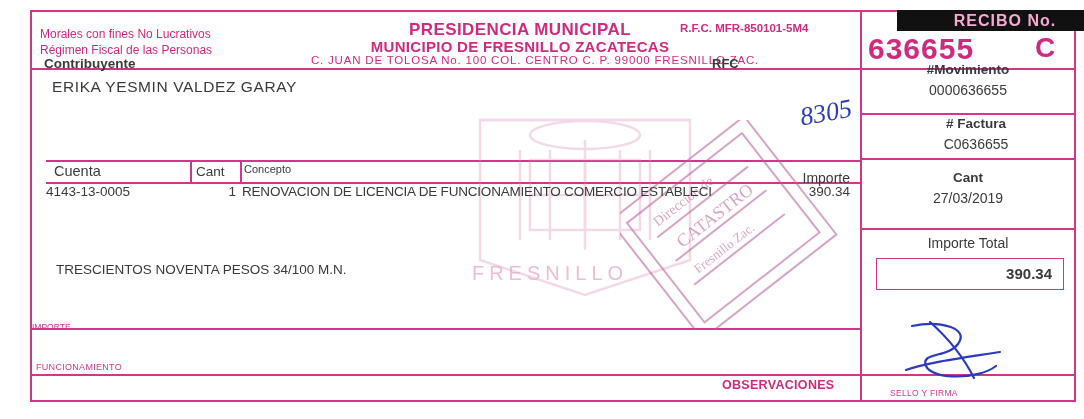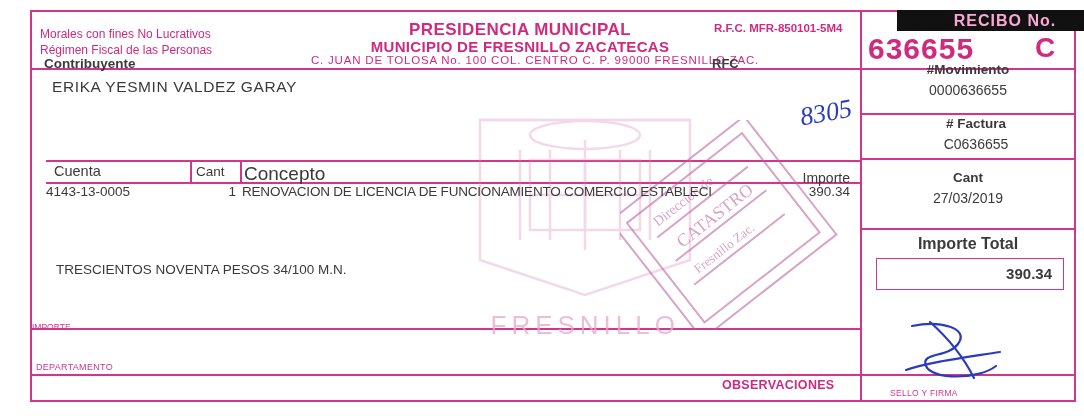--- a/index.html
+++ b/index.html
@@ -110,21 +110,20 @@
     font-size: 11.5px;
     color: #d02a7e;
     letter-spacing: 0.8px;
   }
   .hdr-rfc {
     position: absolute;
     left: 680px; top: 22px;
     font-size: 11.5px;
     font-weight: bold;
     color: #d02a7e;
-    margin-left: 34px;
   }
   .regimen {
     position: absolute;
     left: 40px; top: 26px;
     width: 250px;
     font-size: 12px;
     line-height: 16px;
     color: #d02a7e;
   }
 
@@ -160,21 +159,21 @@
   }
   .lbl-cant {
     position: absolute;
     left: 196px; top: 164px;
     font-size: 13.5px;
     color: #3a3a3a;
   }
   .lbl-concepto {
     position: absolute;
     left: 244px; top: 163px;
-    font-size: 19px;
+    font-size: 11px;
     color: #3a3a3a;
   }
   .lbl-importe {
     position: absolute;
     left: 740px; top: 170px;
     width: 110px;
     text-align: right;
     font-size: 14px;
     color: #3a3a3a;
   }
@@ -264,22 +263,22 @@
     margin-top: 5px;
   }
   .r-mov      { top: 62px; }
   .r-factura  { top: 116px; padding-left: 8px; }
   .r-fecha    { top: 170px; }
   .r-total-lbl {
     position: absolute;
     left: 862px; top: 235px;
     width: 212px;
     text-align: center;
-    font-size: 16px;
-    font-weight: bold;
+    font-size: 14px;
+    font-weight: normal;
     color: #3a3a3a;
   }
   .total-box {
     position: absolute;
     left: 876px; top: 258px;
     width: 186px; height: 30px;
     border: 1.5px solid #d4358a;
   }
   .total-value {
     position: absolute;
@@ -303,26 +302,25 @@
     position: absolute;
     left: 420px; top: 90px;
     width: 330px; height: 210px;
     opacity: 0.30;
     pointer-events: none;
   }
   .wm-text {
     position: absolute;
     left: 420px; top: 262px;
     width: 260px;
-    text-align: right;
-    font-size: 26px;
+    text-align: center;
+    font-size: 20px;
     letter-spacing: 5px;
     color: #e7a8c9;
     opacity: 0.75;
-    margin-top: 48px;
   }
   .stamp {
     position: absolute;
     left: 620px; top: 120px;
     width: 220px; height: 210px;
     opacity: 0.55;
     pointer-events: none;
   }
   .handwrite {
     position: absolute;
@@ -414,21 +412,21 @@
   <div class="lbl-importe">Importe</div>
 
   <div class="row-cuenta">4143-13-0005</div>
   <div class="row-cant">1</div>
   <div class="row-concepto">RENOVACION DE LICENCIA DE FUNCIONAMIENTO COMERCIO ESTABLECI</div>
   <div class="row-importe">390.34</div>
 
   <div class="amount-words">TRESCIENTOS NOVENTA PESOS 34/100 M.N.</div>
 
   <div class="lbl-importe-small">IMPORTE</div>
-  <div class="lbl-observaciones">DEPARTAMENTO</div>
+  <div class="lbl-observaciones">FUNCIONAMIENTO</div>
   <div class="lbl-departamento">OBSERVACIONES</div>
 
   <div class="rcell r-mov">
     <div class="rlabel">#Movimiento</div>
     <div class="rvalue">0000636655</div>
   </div>
   <div class="rcell r-factura">
     <div class="rlabel"># Factura</div>
     <div class="rvalue">C0636655</div>
   </div>

